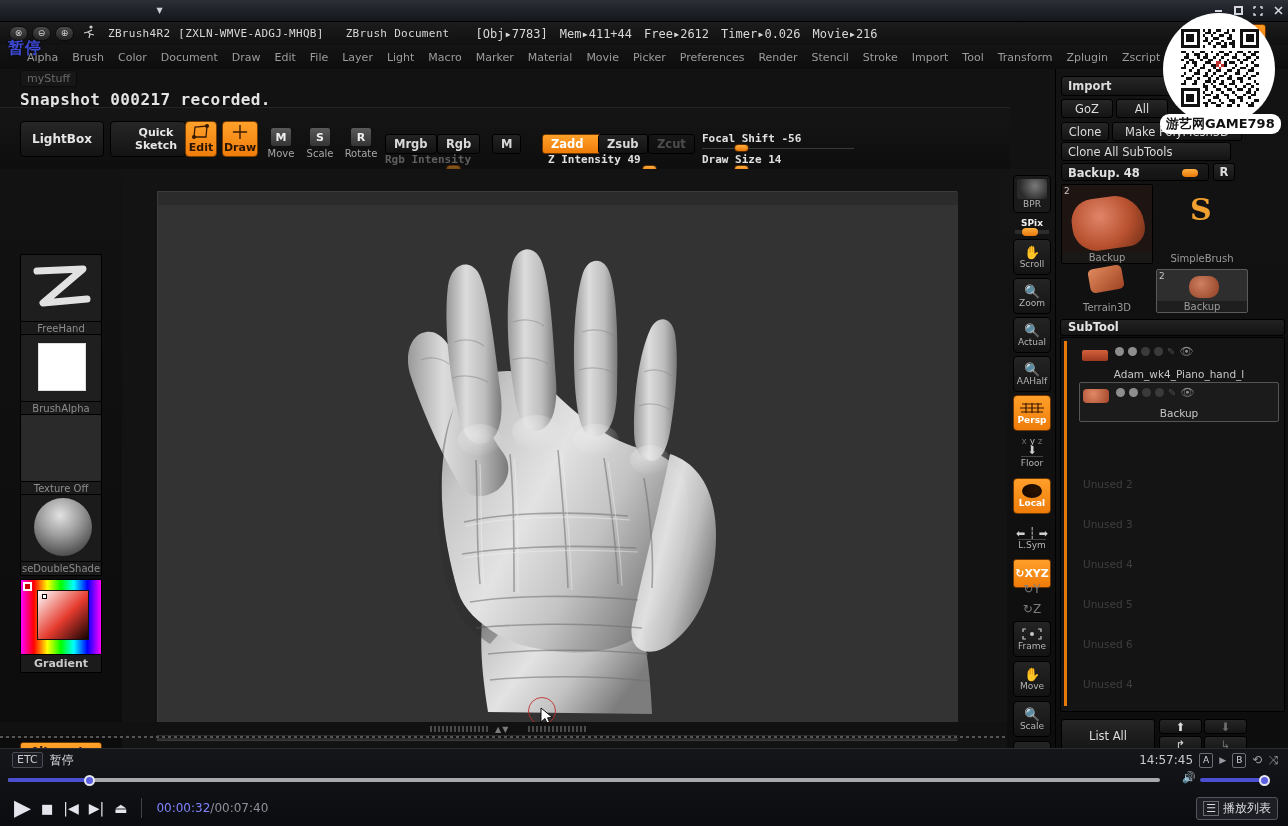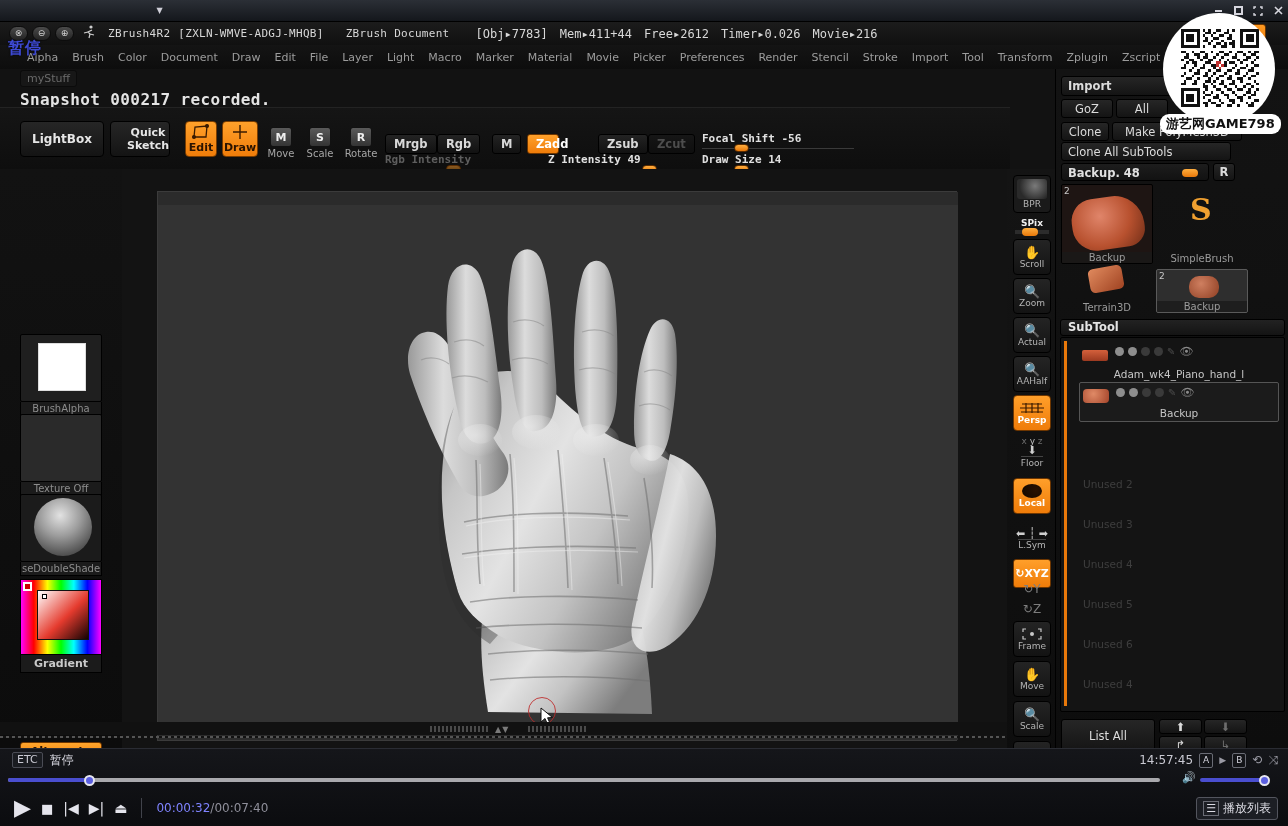--- a/index.html
+++ b/index.html
@@ -364,21 +364,21 @@
       <div class="zb-menu">Transform</div>
       <div class="zb-menu">Zplugin</div>
       <div class="zb-menu">Zscript</div>
     </div>
 
   <div id="zb-mystuff">myStuff</div>
   <div id="zb-snapshot">Snapshot 000217 recorded.</div>
 
   <div id="zb-shelf">
     <div class="shelf-btn" style="left:20px;top:13px;width:84px;height:36px;">LightBox</div>
-    <div class="shelf-btn" style="left:110px;top:13px;width:60px;height:36px;padding-left:16px;flex-direction:column;align-items:flex-start;justify-content:center;line-height:13px;">
+    <div class="shelf-btn" style="left:110px;top:13px;width:76px;height:36px;padding-left:16px;flex-direction:column;align-items:flex-start;justify-content:center;line-height:13px;">
       <span style="white-space:pre-line;font-size:11px;">Quick Sketch</span>
     </div>
     <div class="shelf-btn on" style="left:185px;top:13px;width:32px;height:36px;flex-direction:column;justify-content:flex-end;padding-bottom:2px;font-size:11px;">
       <svg width="20" height="18" viewBox="0 0 20 18" fill="none" stroke="#3a1b00" stroke-width="1.3">
         <path d="M3 14 L4 4 L16 3 L15 14 Z"></path>
           <circle cx="3" cy="14" r="1.4" fill="#3a1b00"></circle>
           <circle cx="16" cy="3" r="1.4" fill="#3a1b00"></circle>
       </svg>
       <span>Edit</span>
     </div>
@@ -397,21 +397,21 @@
       <div class="lb">Scale</div>
     </div>
     <div class="iconbtn" style="left:342px;top:13px;">
       <div class="gl">R</div>
       <div class="lb">Rotate</div>
     </div>
 
     <div class="mode-btn" style="left:385px;top:26px;">Mrgb</div>
     <div class="mode-btn" style="left:437px;top:26px;">Rgb</div>
     <div class="mode-btn" style="left:492px;top:26px;">M</div>
-    <div class="mode-btn on" style="left:527px;top:26px;width:32px;justify-content:center;">Zadd</div>
+    <div class="mode-btn on" style="left:542px;top:26px;width:68px;justify-content:center;">Zadd</div>
     <div class="mode-btn" style="left:598px;top:26px;">Zsub</div>
     <div class="mode-btn off" style="left:648px;top:26px;">Zcut</div>
 
     <div class="slider-wrap" style="left:385px;top:45px;width:180px;">
       <span class="slider-lbl dim">Rgb Intensity</span>
       <div class="slider-track">
           <div class="slider-knob dim" style="left:61px;"></div>
         </div>
     </div>
     <div class="slider-wrap" style="left:548px;top:45px;width:180px;">
@@ -430,20 +430,28 @@
       <span class="slider-lbl">Draw Size 14</span>
       <div class="slider-track">
           <div class="slider-knob" style="left:32px;"></div>
         </div>
     </div>
   </div>
 
   <div id="zb-left">
 
 
+    <div class="lp-item" style="top:85px">
+      <div class="lp-thumb" style="background:#1e1e1e">
+        <svg width="82" height="68" viewBox="0 0 82 68">
+          <path d="M16 16 L62 14 L22 48 L66 44" stroke="#f2f2f2" stroke-width="7" fill="none" stroke-linecap="round" stroke-linejoin="round" opacity=".92"></path>
+        </svg>
+      </div>
+      <div class="lp-cap">FreeHand</div>
+    </div>
 
     <div class="lp-item" style="top:165px">
       <div class="lp-thumb" style="background:#1f1f1f">
         <div style="position:absolute;left:17px;top:8px;width:48px;height:48px;background:#fff;border:1px solid #ddd;"></div>
       </div>
       <div class="lp-cap">BrushAlpha</div>
     </div>
 
     <div class="lp-item" style="top:245px">
       <div class="lp-thumb" style="background:#2a2a2a"></div>

